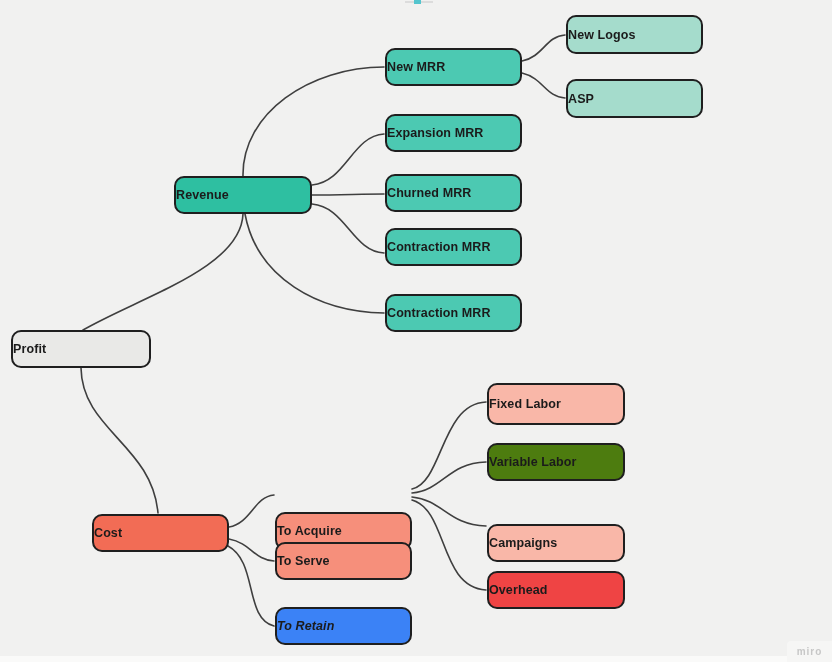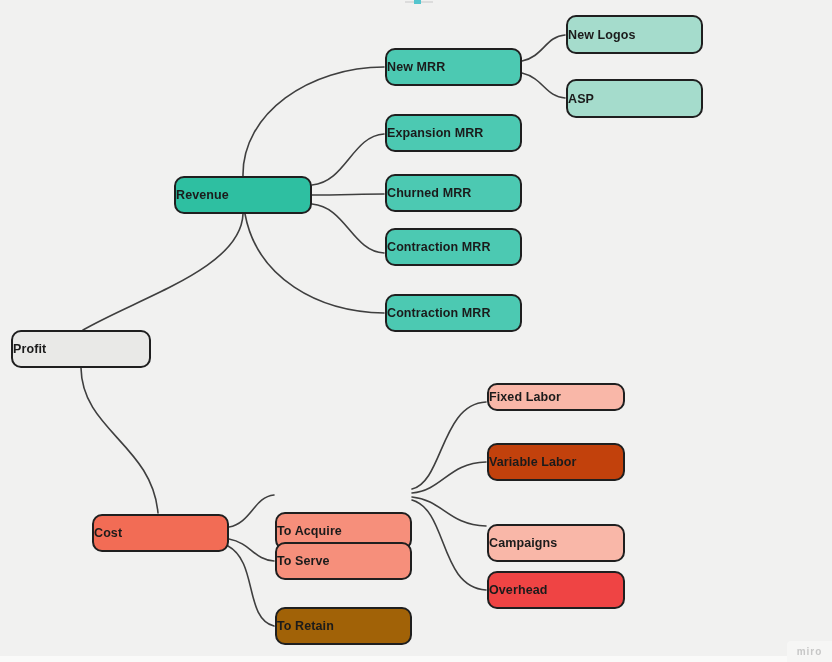--- a/index.html
+++ b/index.html
@@ -94,27 +94,27 @@
   </div>
   <div class="node" style="left: 92px; top: 514px; width: 137px; height: 38px; background-color: rgb(242, 108, 85);">
     <span class="node-label">Cost</span>
   </div>
   <div class="node" style="left: 275px; top: 476px; width: 137px; height: 38px; background-color: rgb(246, 143, 123); margin-top: 36px;">
     <span class="node-label">To Acquire</span>
   </div>
   <div class="node" style="left: 275px; top: 542px; width: 137px; height: 38px; background-color: rgb(246, 143, 123);">
     <span class="node-label">To Serve</span>
   </div>
-  <div class="node" style="left: 275px; top: 607px; width: 137px; height: 38px; background-color: #a16207;">
+  <div class="node" style="left: 275px; top: 607px; width: 137px; height: 38px; background-color: #3b82f6; font-style: italic;">
     <span class="node-label">To Retain</span>
   </div>
-  <div class="node" style="left: 487px; top: 383px; width: 138px; height: 28px; background-color: rgb(249, 183, 168);">
+  <div class="node" style="left: 487px; top: 383px; width: 138px; height: 42px; background-color: rgb(249, 183, 168);">
     <span class="node-label">Fixed Labor</span>
   </div>
-  <div class="node" style="left: 487px; top: 443px; width: 138px; height: 38px; background-color: #c2410c;">
+  <div class="node" style="left: 487px; top: 443px; width: 138px; height: 38px; background-color: #4d7c0f;">
     <span class="node-label">Variable Labor</span>
   </div>
   <div class="node" style="left: 487px; top: 479px; width: 138px; height: 38px; background-color: rgb(249, 183, 168); margin-top: 45px;">
     <span class="node-label">Campaigns</span>
   </div>
   <div class="node" style="left: 487px; top: 571px; width: 138px; height: 38px; background-color: #ef4444;">
     <span class="node-label">Overhead</span>
   </div>
 
   <div class="bottom-strip"></div>

